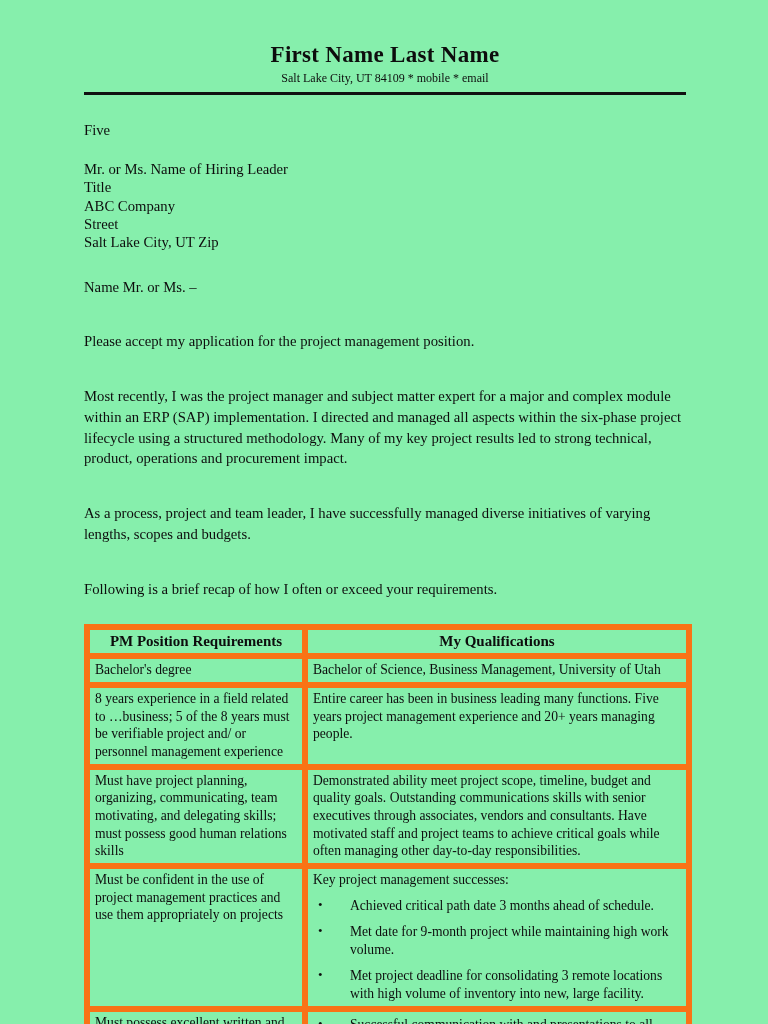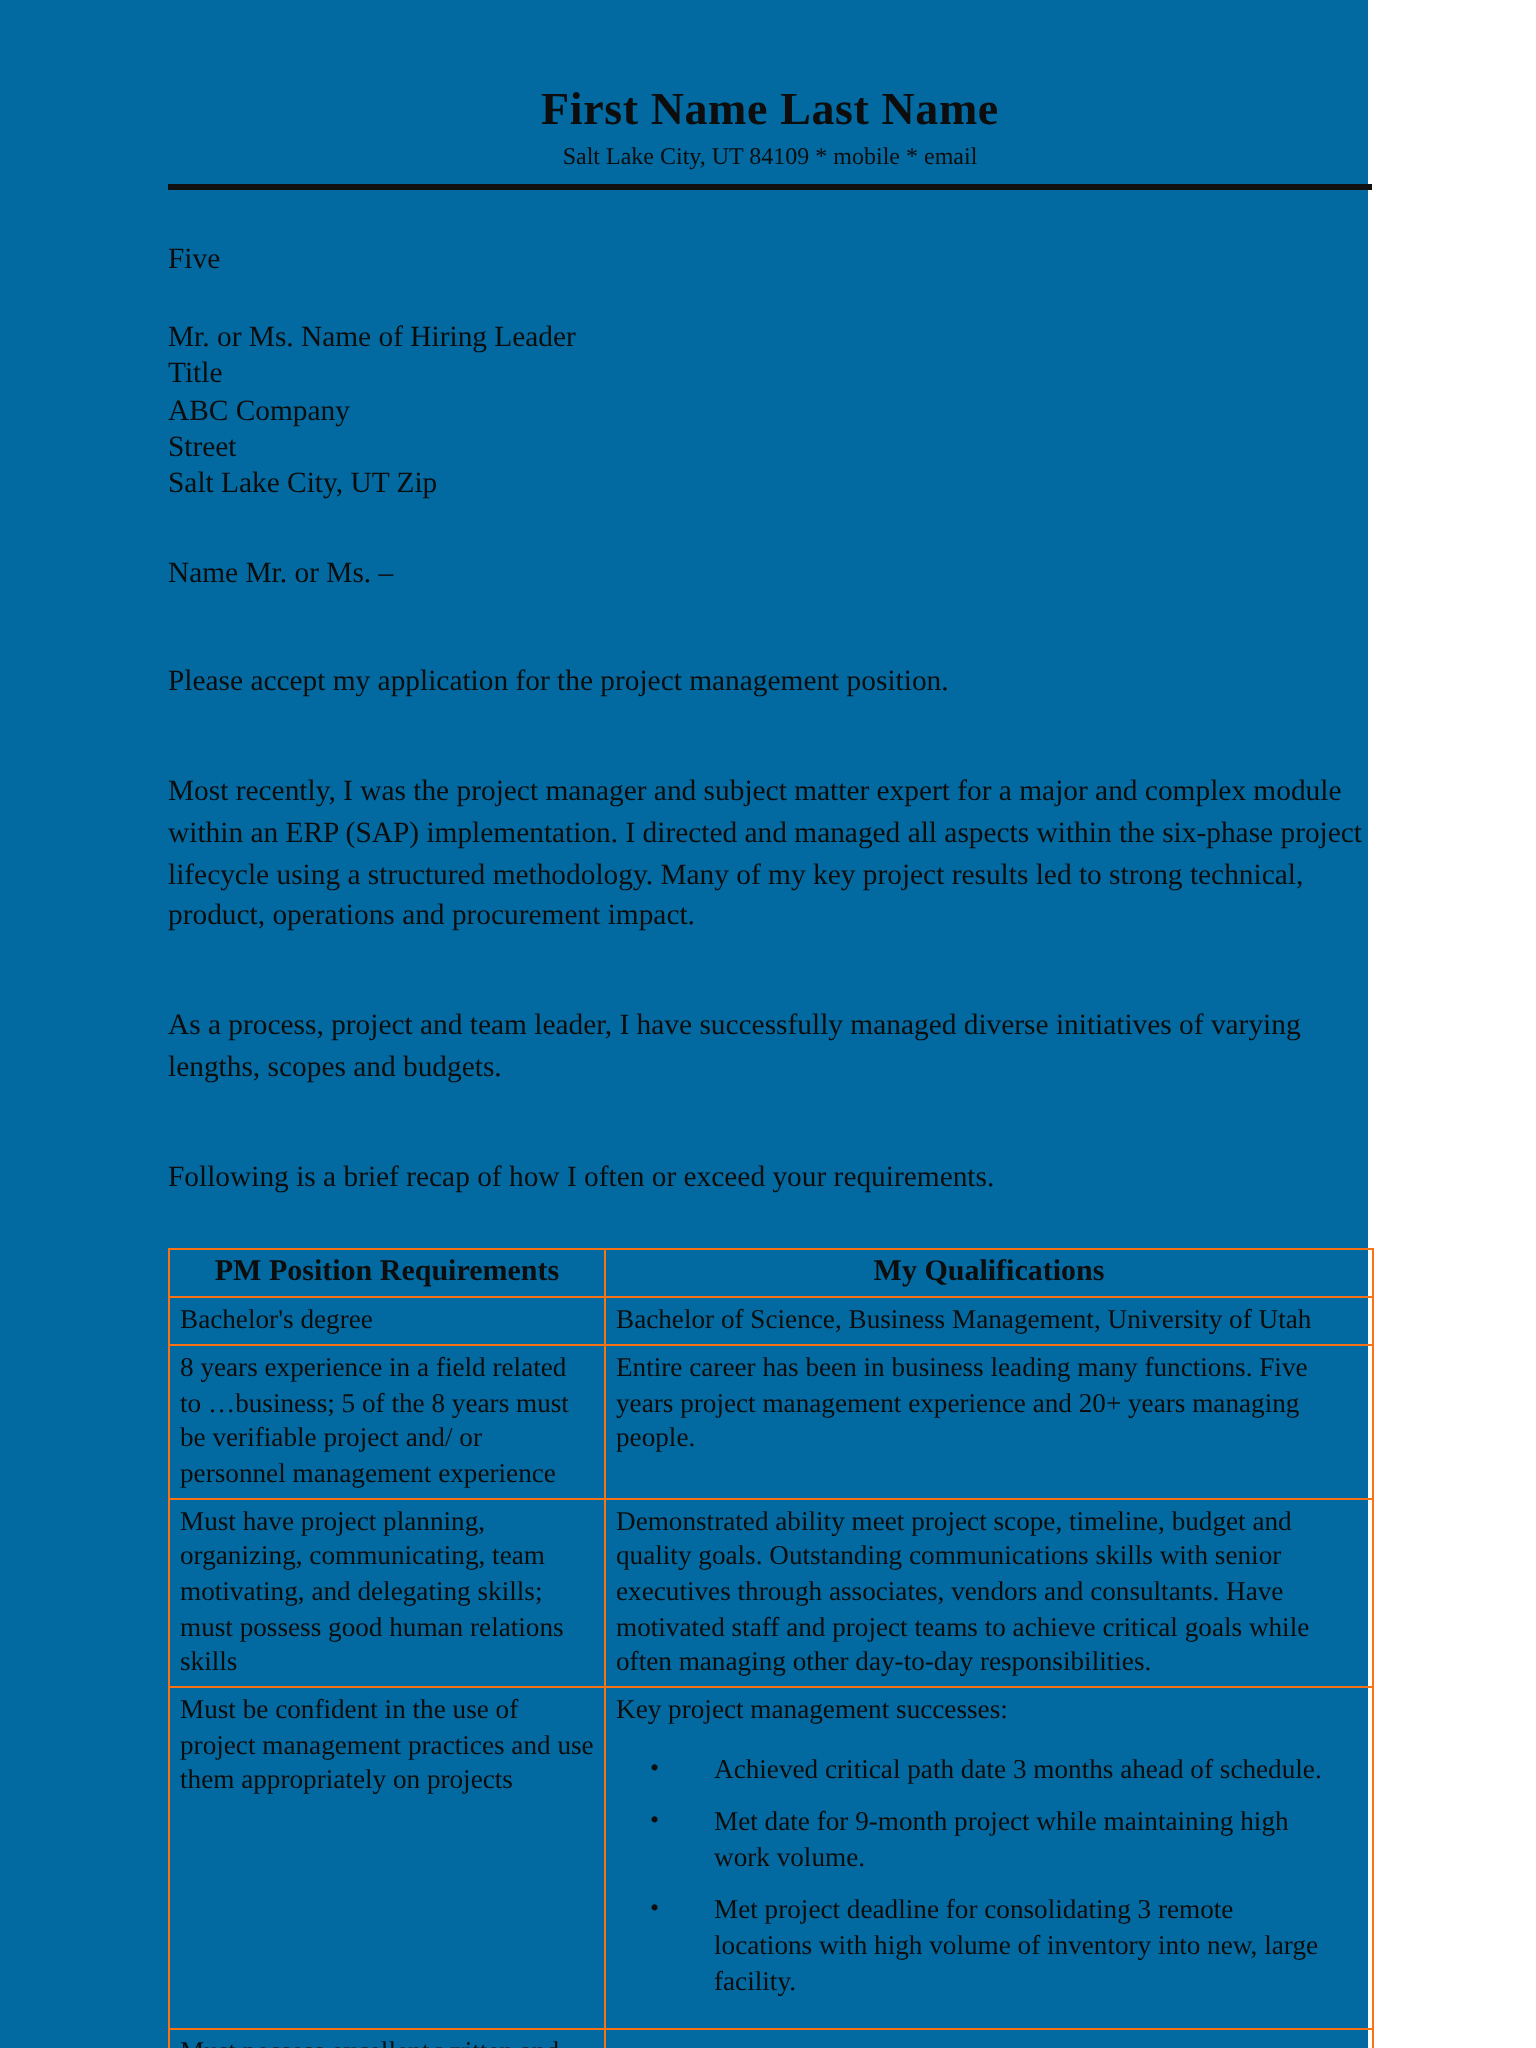--- a/index.html
+++ b/index.html
@@ -12,23 +12,23 @@
     width: 768px;
     height: 1024px;
     overflow: hidden;
     font-family: "Liberation Serif", "DejaVu Serif", serif;
     color: #0d0d0d;
     position: relative;
   }
   .page {
     position: absolute;
     left: 0; top: 0;
-    width: 684px;
+    width: 768px;
     height: 1024px;
-    background: #0369a1;
+    background: #86efac;
   }
   .content {
     position: absolute;
     left: 84px;
     top: 0;
     width: 602px;
   }
 
   
   .letterhead {
@@ -71,42 +71,42 @@
   
   .qual-table {
     margin-top: 24px;
     width: 602px;
     border-collapse: collapse;
     table-layout: fixed;
     font-size: 13.6px;
   }
   .qual-table th,
   .qual-table td {
-    border: 1px solid #f97316;
+    border: 6px solid #f97316;
     vertical-align: top;
     padding: 2px 5px 3px 5px;
     line-height: 1.30;
     font-weight: normal;
     font-family: Liberation Serif, serif;
   }
   .qual-table th {
     text-align: center;
     font-weight: bold;
     font-size: 15px;
     padding-top: 2px;
     padding-bottom: 2px;
   }
   .col-req  { width: 218px; }
   .col-qual { width: 384px; }
 
   .cell-lead { margin: 0; }
 
   ul.bullets {
     list-style: none;
-    margin: 12px;
+    margin: 0;
     padding: 0;
   }
   ul.bullets > li {
     position: relative;
     padding-left: 37px;
     margin-top: 7px;
     line-height: 1.32;
   }
   ul.bullets > li:before {
     content: "\2022";

